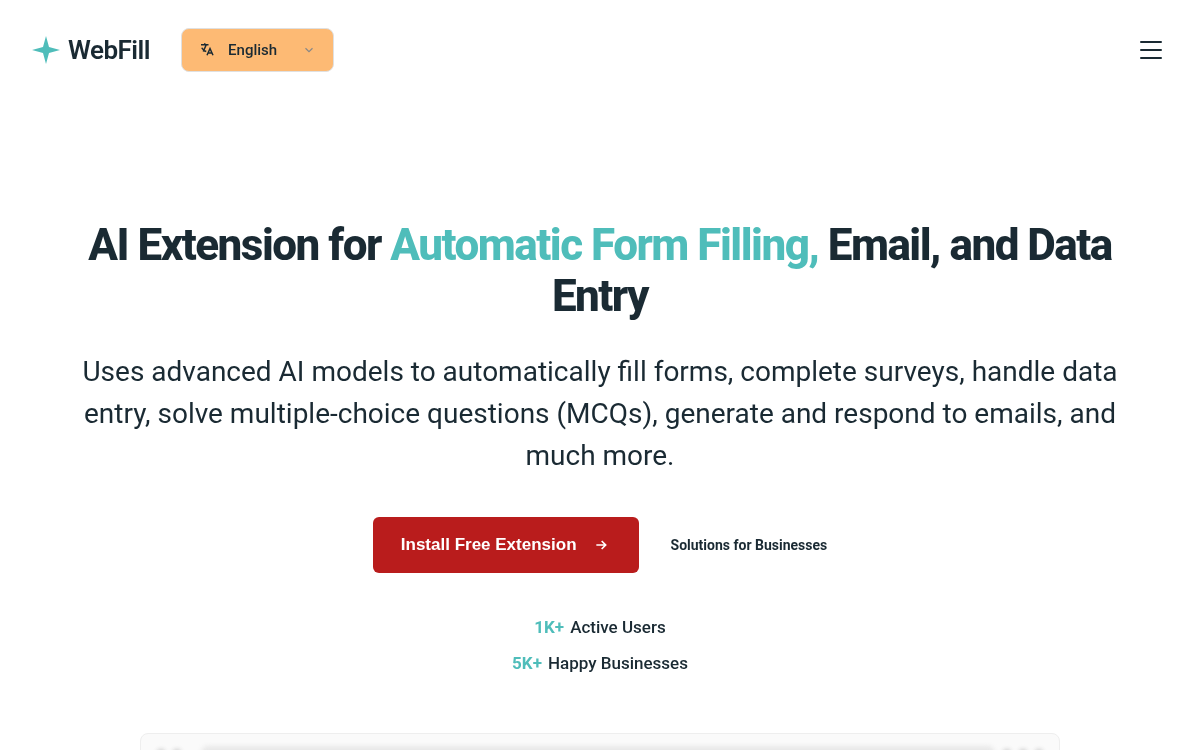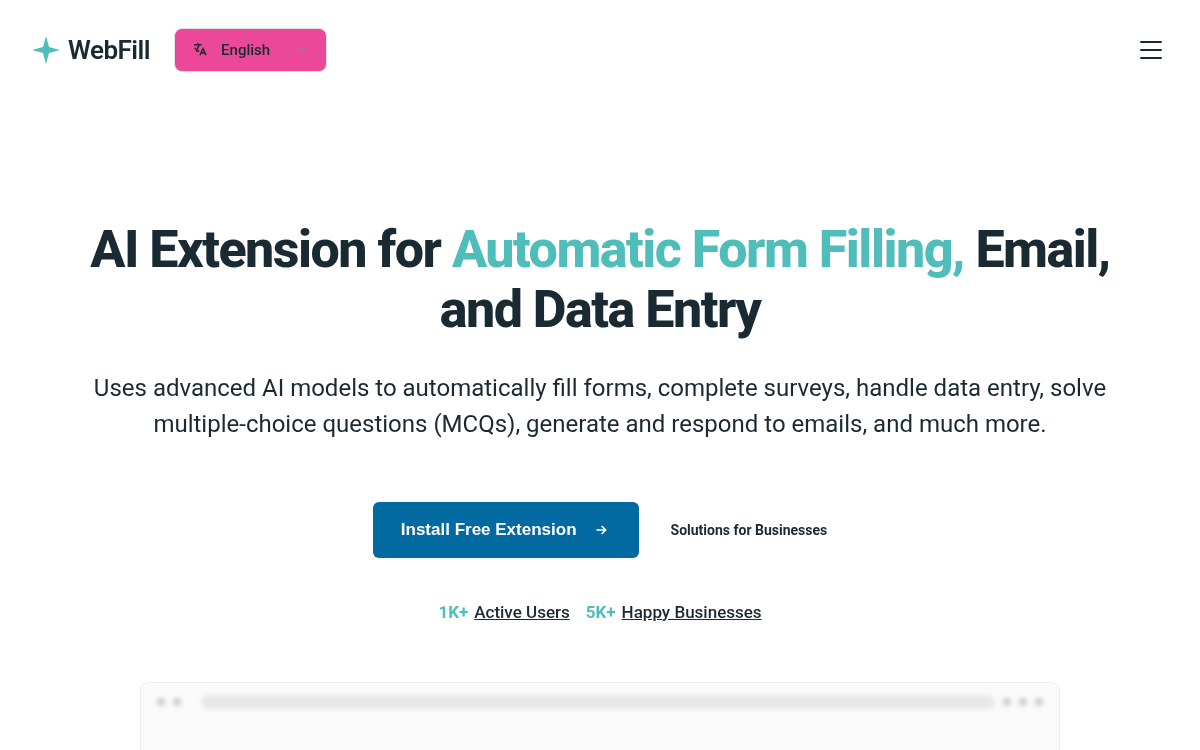--- a/index.html
+++ b/index.html
@@ -19,21 +19,21 @@
     .header {
       display: flex;
       align-items: center;
       padding: 28px 30px;
       justify-content: space-between;
     }
     
     .header-left {
       display: flex;
       align-items: center;
-      gap: 24px;
+      gap: 31px;
     }
     
     .logo {
       display: flex;
       align-items: center;
       gap: 6px;
     }
     
     .logo-icon {
       width: 32px;
@@ -51,21 +51,21 @@
     }
     
     .language-selector {
       display: flex;
       align-items: center;
       gap: 12px;
       padding: 12px 16px;
       border: 1px solid #e0e0e0;
       border-radius: 8px;
       cursor: pointer;
-      background: #ec4899;
+      background: #fdba74;
     }
     
     .language-icon {
       width: 18px;
       height: 18px;
       display: flex;
       align-items: center;
       justify-content: center;
     }
     
@@ -103,54 +103,54 @@
       width: 100%;
       border-radius: 1px;
     }
     
     .hero {
       text-align: center;
       padding: 120px 60px 0;
     }
     
     .hero-title {
-      font-size: 52px;
+      font-size: 44px;
       font-weight: 800;
       line-height: 1.15;
       color: #1a2a33;
       letter-spacing: -1.5px;
       margin-bottom: 30px;
     }
     
     .hero-title .highlight {
       color: #4fbdba;
     }
     
     .hero-subtitle {
-      font-size: 24px;
+      font-size: 28px;
       color: #1a2a33;
       line-height: 1.5;
       max-width: 1080px;
-      margin: 0 auto 60px;
+      margin: 0 auto 40px;
       font-weight: 400;
     }
     
     .cta-buttons {
       display: flex;
       align-items: center;
       justify-content: center;
       gap: 32px;
       margin-bottom: 44px;
     }
     
     .primary-button {
       display: flex;
       align-items: center;
       gap: 14px;
-      background: #0369a1;
+      background: #b91c1c;
       color: #fff;
       padding: 18px 28px;
       border-radius: 6px;
       font-size: 17px;
       font-weight: 700;
       cursor: pointer;
       border: none;
     }
     
     .arrow-icon {
@@ -167,38 +167,38 @@
       color: #1a2a33;
       cursor: pointer;
     }
     
     .stats {
       display: flex;
       align-items: center;
       justify-content: center;
       gap: 16px;
       margin-bottom: 60px;
+      flex-direction: column;
     }
     
     .stat-item {
       display: flex;
       align-items: center;
       gap: 6px;
       font-size: 17px;
     }
     
     .stat-value {
       color: #4fbdba;
       font-weight: 700;
     }
     
     .stat-label {
       color: #1a2a33;
       font-weight: 500;
-      text-decoration: underline;
     }
     
     .demo-preview {
       width: 920px;
       margin: 0 auto;
       background: #fafafa;
       border-radius: 8px 8px 0 0;
       padding: 12px 16px;
       border: 1px solid #eee;
     }

